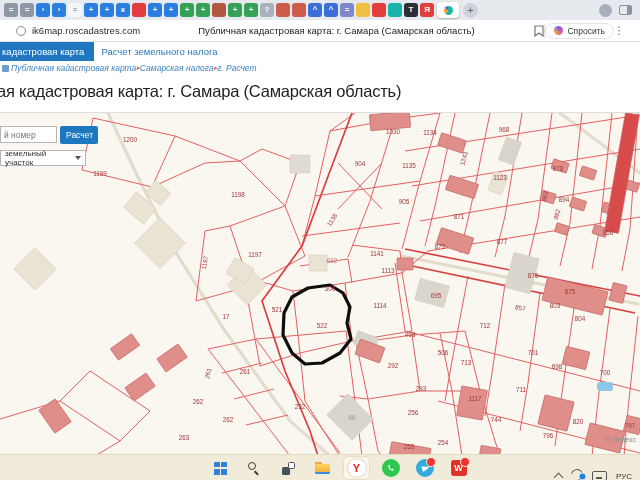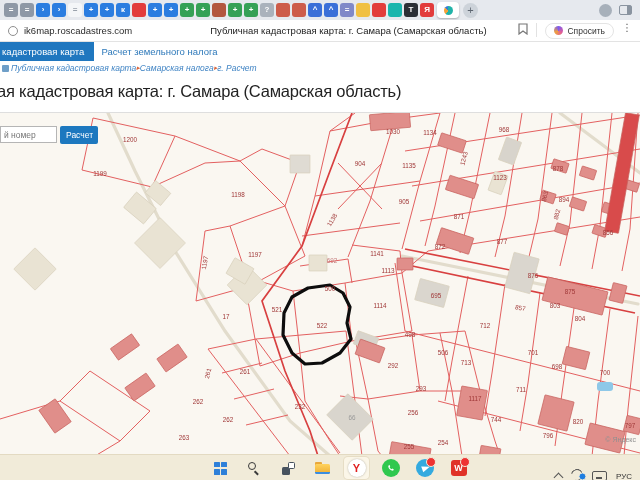--- a/index.html
+++ b/index.html
@@ -18,25 +18,25 @@
     background:conic-gradient(#20b3a8 0 60%,#f0a23c 60% 85%,#3a7bd5 85% 100%);}
   .newtab{width:15px;height:15px;border-radius:50%;background:#cdd3da;color:#5d6570;font-size:11px;
     line-height:14px;text-align:center;margin-left:4px;}
   .strip-right{margin-left:auto;display:flex;align-items:center;gap:7px;padding-right:8px;}
   .profile-dot{width:13px;height:13px;border-radius:50%;background:#a7b0ba;}
   .panel-ic{width:13px;height:10px;border:1.5px solid #8a94a0;border-radius:2px;position:relative;box-sizing:border-box;}
   .panel-ic::after{content:"";position:absolute;right:0;top:0;bottom:0;width:4px;background:#8a94a0;}
 
   
   .toolbar{position:absolute;left:0;top:20px;width:640px;height:22px;background:#fff;
-    border-bottom:1px solid #e3e3e3;display:flex;align-items:center;box-sizing:border-box;padding:0 8px;}
+    border-bottom:1px solid #e3e3e3;display:flex;align-items:center;box-sizing:border-box;padding:0 16px;}
   .siteinfo{width:10px;height:10px;border:1.5px solid #8f8f8f;border-radius:50%;box-sizing:border-box;margin-right:6px;flex:0 0 auto;}
   .url{font-size:9.5px;color:#2b2b2b;}
-  .pagetitle{font-size:9.5px;color:#222;margin-left:78px;white-space:nowrap;text-align:right;}
-  .tb-right{margin-left:auto;display:flex;align-items:flex-start;gap:8px;}
+  .pagetitle{font-size:9.5px;color:#222;margin-left:58px;white-space:nowrap;text-align:right;}
+  .tb-right{margin-left:auto;display:flex;align-items:center;}
   .flag-ic svg{display:block;}
   .tb-divider{width:1px;height:14px;background:#e2e2e2;}
   .ask{display:flex;align-items:center;gap:4px;border:1px solid #e4e4e4;border-radius:11px;
     padding:2px 8px;font-size:8.5px;color:#333;}
   .ask-ic{width:9px;height:9px;border-radius:50%;background:conic-gradient(#7b5cf0,#e05c9a,#f0a23c,#7b5cf0);}
   .kebab{color:#555;font-size:10px;letter-spacing:0;line-height:10px;}
 
   
   .sitenav{position:absolute;left:0;top:42px;width:640px;height:19px;background:#fff;display:flex;align-items:stretch;}
   .nav-tab{background:#2077bf;color:#fff;font-size:9.5px;line-height:19px;padding:0 10px 0 2px;}
@@ -353,20 +353,24 @@
         <text x="322" y="327" fill="#a03838" font-size="6.3" text-anchor="middle">522</text>
         <text x="330" y="290" fill="#a03838" font-size="6.3" text-anchor="middle">500</text>
         <text x="380" y="307" fill="#a03838" font-size="6.3" text-anchor="middle">1114</text>
         <text x="388" y="272" fill="#a03838" font-size="6.3" text-anchor="middle">1113</text>
         <text x="377" y="255" fill="#a03838" font-size="6.3" text-anchor="middle">1141</text>
         <text x="332" y="262" fill="#c47b7b" font-size="6.3" text-anchor="middle">692</text>
         <text x="636" y="441" fill="#909090" font-size="7" text-anchor="end">© Яндекс</text>
       </svg>
     <input class="search-input" placeholder="й номер" style="">
     <button class="search-btn">Расчет</button>
+    <div class="search-select">
+      <span>земельный участок</span>
+      <span class="sel-arrow"></span>
+    </div>
   </div>
 
   <div class="taskbar">
     <div class="tb-center">
       <span class="tb-ic">
           <span class="ic-start">
             <b></b>
             <b></b>
             <b></b>
             <b></b>

